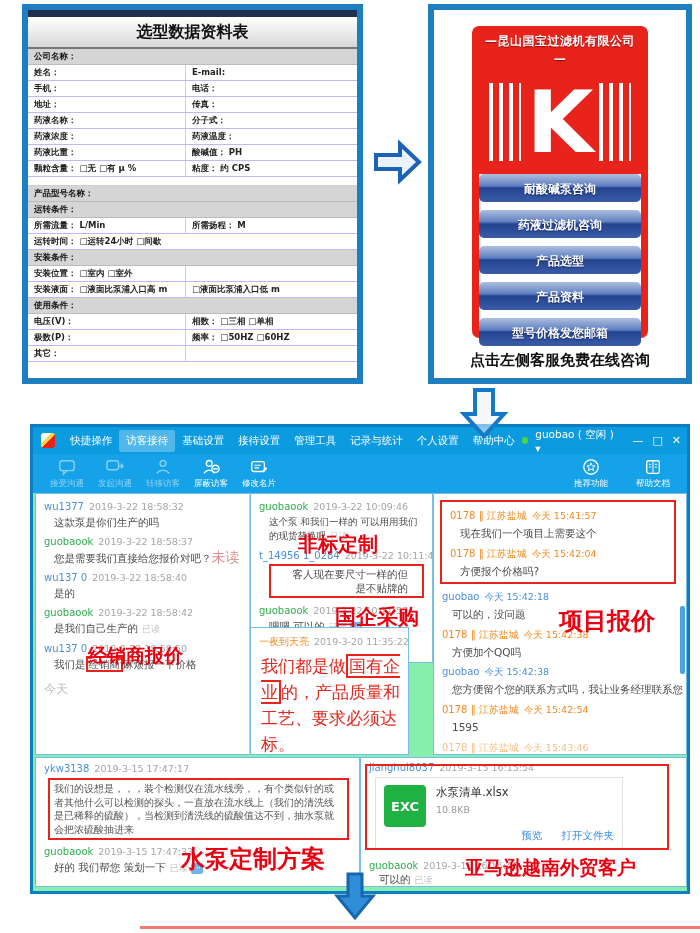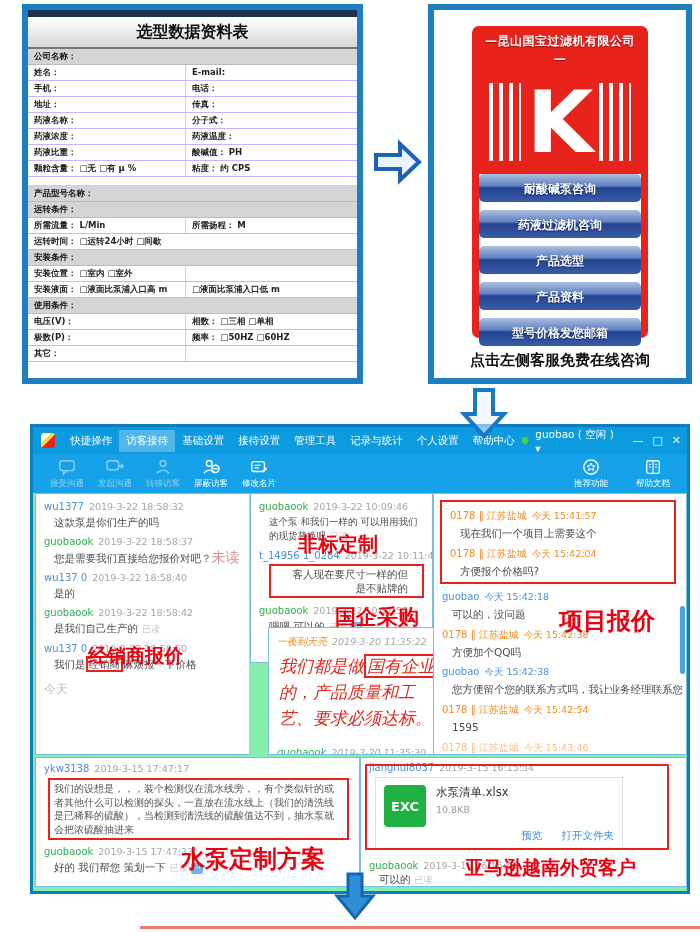--- a/index.html
+++ b/index.html
@@ -50,21 +50,21 @@
   .tool{display:flex;flex-direction:column;align-items:center;width:48px;cursor:pointer;}
   .tool svg{width:18px;height:18px;}
   .tool .tl{font-size:8.5px;margin-top:2px;white-space:nowrap;}
   .tool.dim{opacity:0.5;}
   .toolbar-right{margin-left:auto;display:flex;gap:14px;}
 
   .chat-content{position:relative;height:398px;background:#86efac;}
   .panel{position:absolute;background:#fff;border:1px solid #79bce4;box-sizing:border-box;overflow:hidden;}
   .p-left{left:2px;top:0;width:215px;height:262px;border-right-color:#c9c9c9;}
   .p-midtop{left:217px;top:0;width:183px;height:170px;}
-  .p-midbot{left:235px;top:134px;width:183px;height:128px;font-style:italic;}
+  .p-midbot{left:217px;top:134px;width:159px;height:128px;}
   .p-right{left:400px;top:0;width:254px;height:262px;}
   .p-botleft{left:2px;top:264px;width:325px;height:130px;}
   .p-botright{left:327px;top:264px;width:327px;height:130px;}
 
   .msg{margin:7px 8px 0;}
   .mh{font-size:10px;white-space:nowrap;}
   .nm-blue{color:#4a8fdc;}
   .nm-green{color:#2eaf4e;}
   .nm-orange{color:#f5891d;}
   .tm{color:#a5a5a5;margin-left:5px;font-size:9.5px;}

